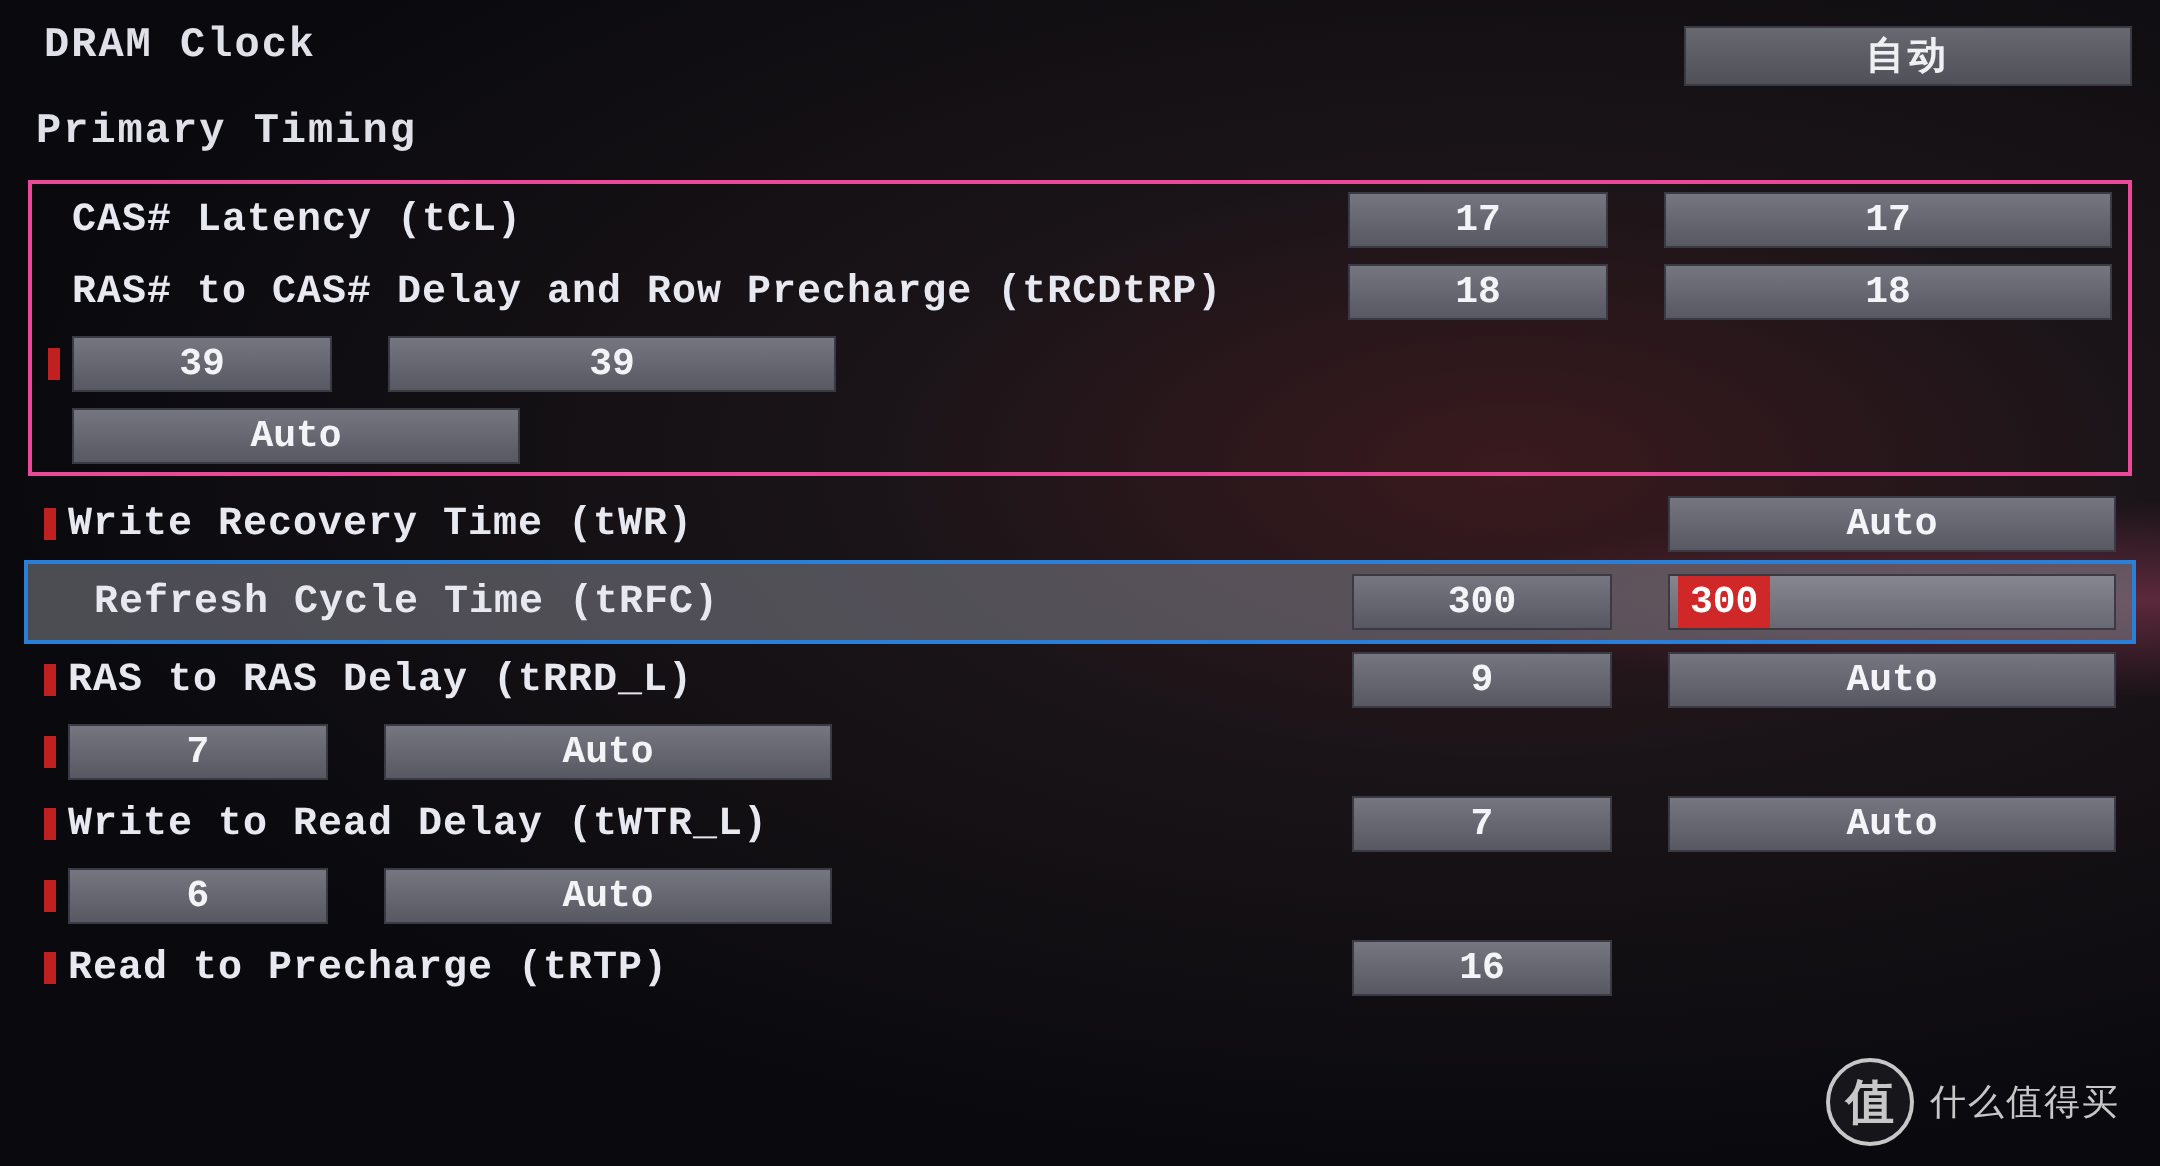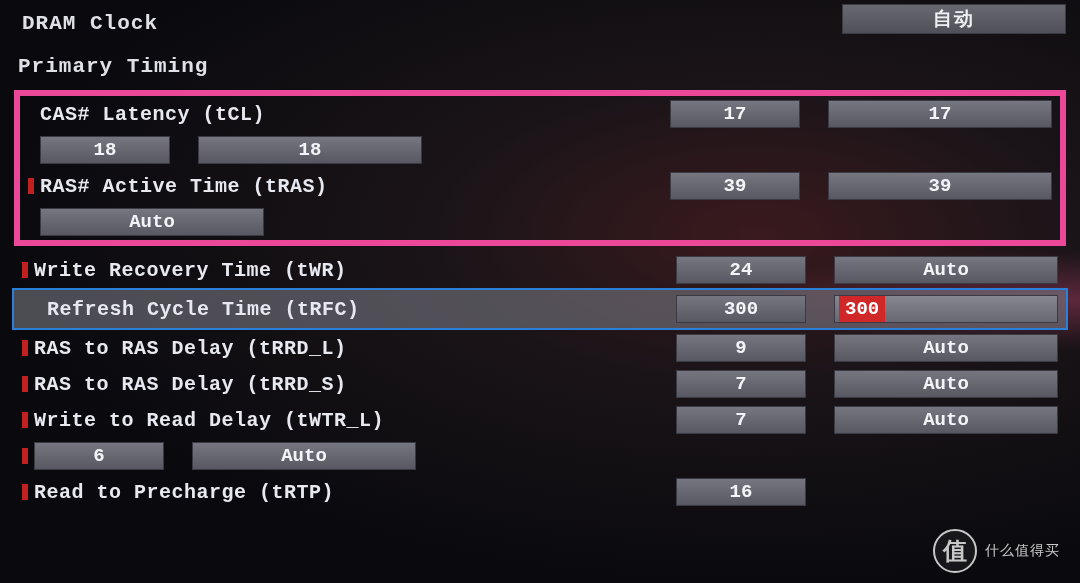--- a/index.html
+++ b/index.html
@@ -15,21 +15,21 @@
     font-weight: bold;
     color: #d8d8e0;
     overflow: hidden;
     position: relative;
   }
   .container {
     padding: 0 14px;
   }
   .header-row {
     display: flex;
-    align-items: flex-start;
+    align-items: flex-end;
     justify-content: space-between;
     padding: 4px 0 4px 4px;
   }
   .section-title {
     font-size: 21px;
     letter-spacing: 1px;
     color: #e0e0e8;
     padding: 8px 4px;
   }
   .auto-btn-top {
@@ -38,21 +38,21 @@
     background: linear-gradient(to bottom, #686870, #505058);
     border: 1px solid #3a3a42;
     display: flex;
     align-items: center;
     justify-content: center;
     font-size: 19px;
     color: #f0f0f4;
     letter-spacing: 2px;
   }
   .group-box {
-    border: 6px solid #ec4899;
+    border: 2px solid #ec4899;
     margin-top: 4px;
     margin-bottom: 6px;
   }
   .row {
     display: flex;
     align-items: center;
     padding: 2px 8px;
     height: 36px;
     position: relative;
   }
@@ -132,21 +132,21 @@
     border: 2px solid #e8e8e8;
     border-radius: 50%;
     display: flex;
     align-items: center;
     justify-content: center;
     font-size: 24px;
     color: #e8e8e8;
     background: rgba(40,40,44,0.5);
   }
   .watermark-text {
-    font-size: 14px;
+    font-size: 18px;
     color: #e8e8e8;
     letter-spacing: 1px;
     font-family: sans-serif;
     font-weight: normal;
   }
   .pink-glow {
     position: absolute;
     right: 0;
     top: 250px;
     width: 360px;
@@ -171,40 +171,39 @@
 
   <div class="group-box">
     <div class="row">
       <div class="marker hidden"></div>
       <div class="label">CAS# Latency (tCL)</div>
       <div class="val-current">17</div>
       <div class="val-set">17</div>
     </div>
     <div class="row">
       <div class="marker hidden"></div>
+      <div class="label">RAS# to CAS# Delay and Row Precharge (tRCDtRP)</div>
       <div class="val-current">18</div>
       <div class="val-set">18</div>
     </div>
     <div class="row">
       <div class="marker"></div>
-      <div class="label">RAS# Active Time (tRAS)</div>
       <div class="val-current">39</div>
       <div class="val-set">39</div>
     </div>
     <div class="row">
       <div class="marker hidden"></div>
       <div class="val-set">Auto</div>
     </div>
   </div>
 
 
   <div class="row">
     <div class="marker"></div>
     <div class="label">Write Recovery Time (tWR)</div>
-    <div class="val-current">24</div>
     <div class="val-set">Auto</div>
   </div>
 
   <div class="row highlighted">
     <div class="marker hidden"></div>
     <div class="label">Refresh Cycle Time (tRFC)</div>
     <div class="val-current">300</div>
     <div class="val-set red-tag">
       <span class="red-inner">300</span>
     </div>
@@ -212,21 +211,20 @@
 
   <div class="row">
     <div class="marker"></div>
     <div class="label">RAS to RAS Delay (tRRD_L)</div>
     <div class="val-current">9</div>
     <div class="val-set">Auto</div>
   </div>
 
   <div class="row">
     <div class="marker"></div>
-    <div class="label">RAS to RAS Delay (tRRD_S)</div>
     <div class="val-current">7</div>
     <div class="val-set">Auto</div>
   </div>
 
   <div class="row">
     <div class="marker"></div>
     <div class="label">Write to Read Delay (tWTR_L)</div>
     <div class="val-current">7</div>
     <div class="val-set">Auto</div>
   </div>

